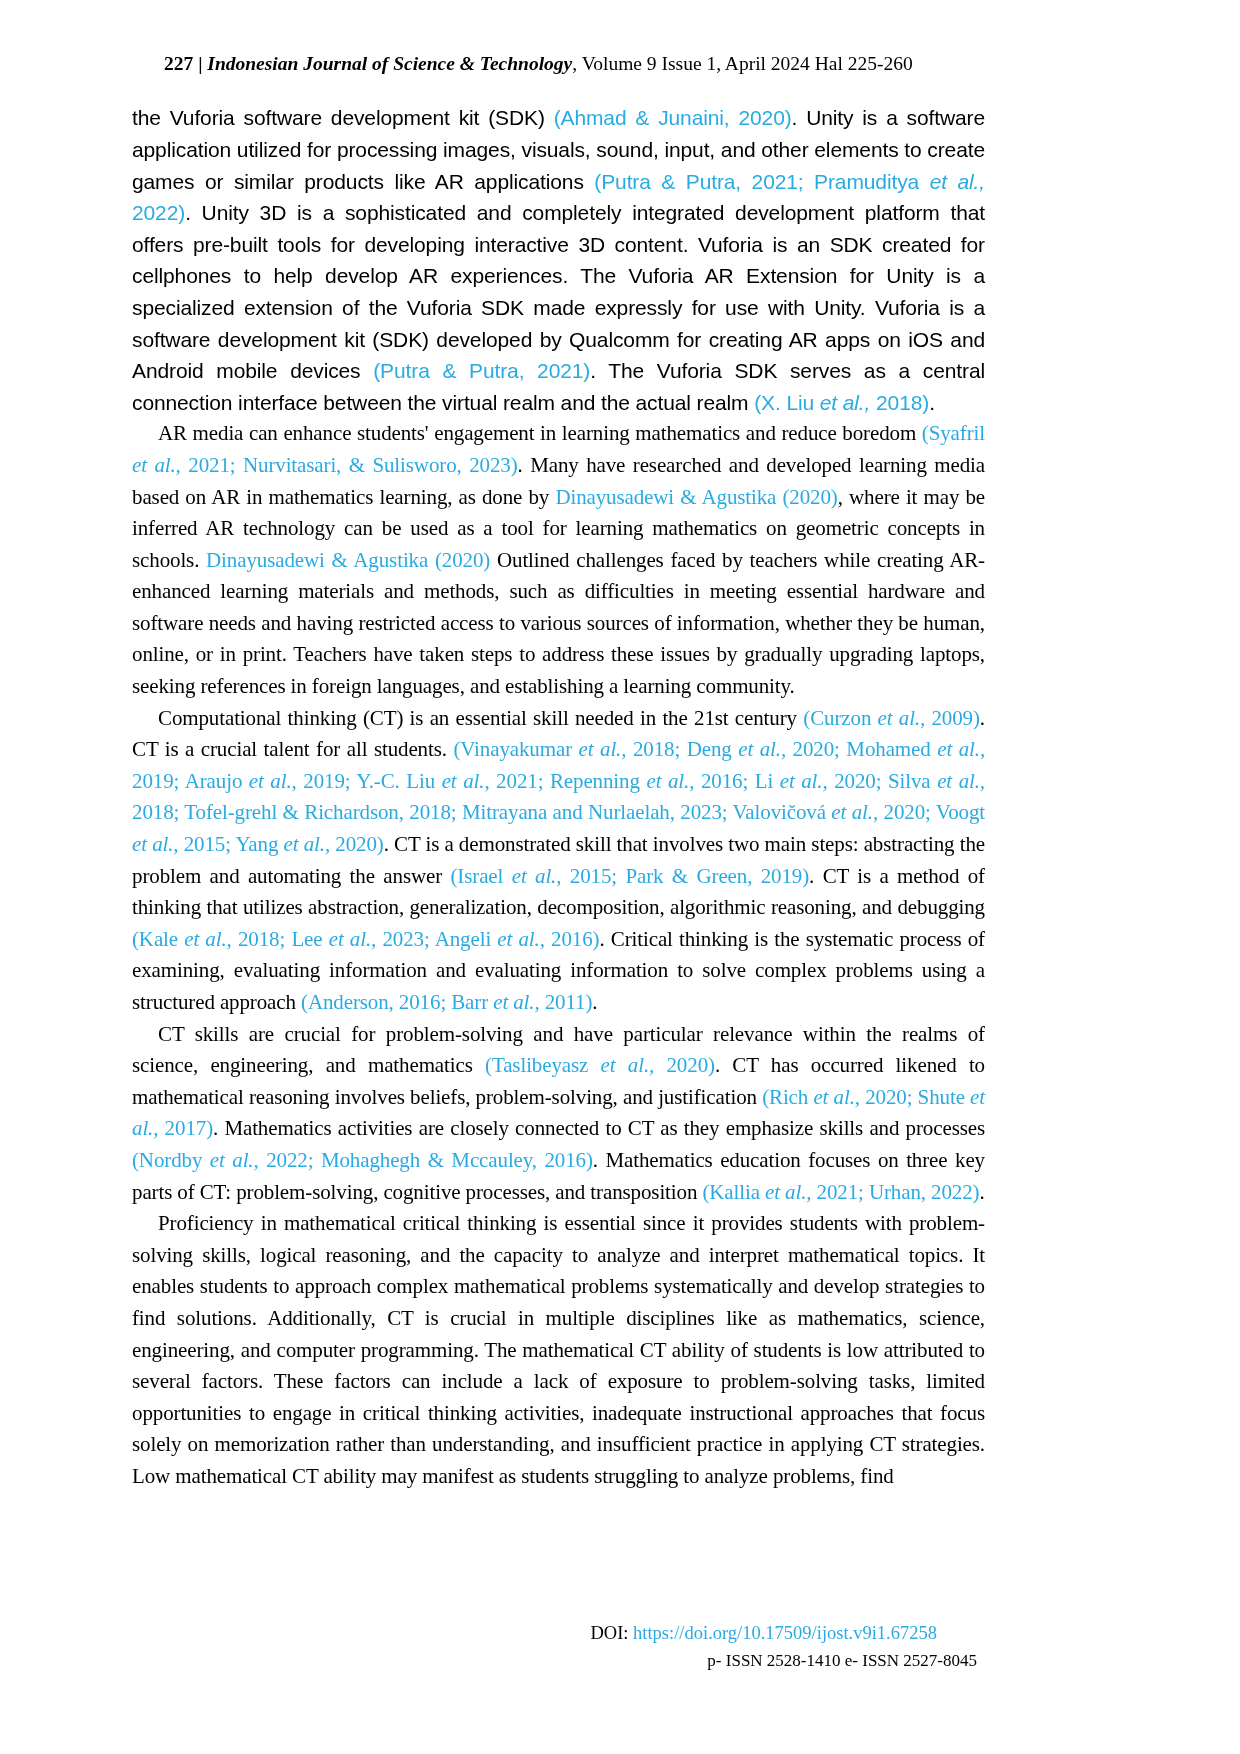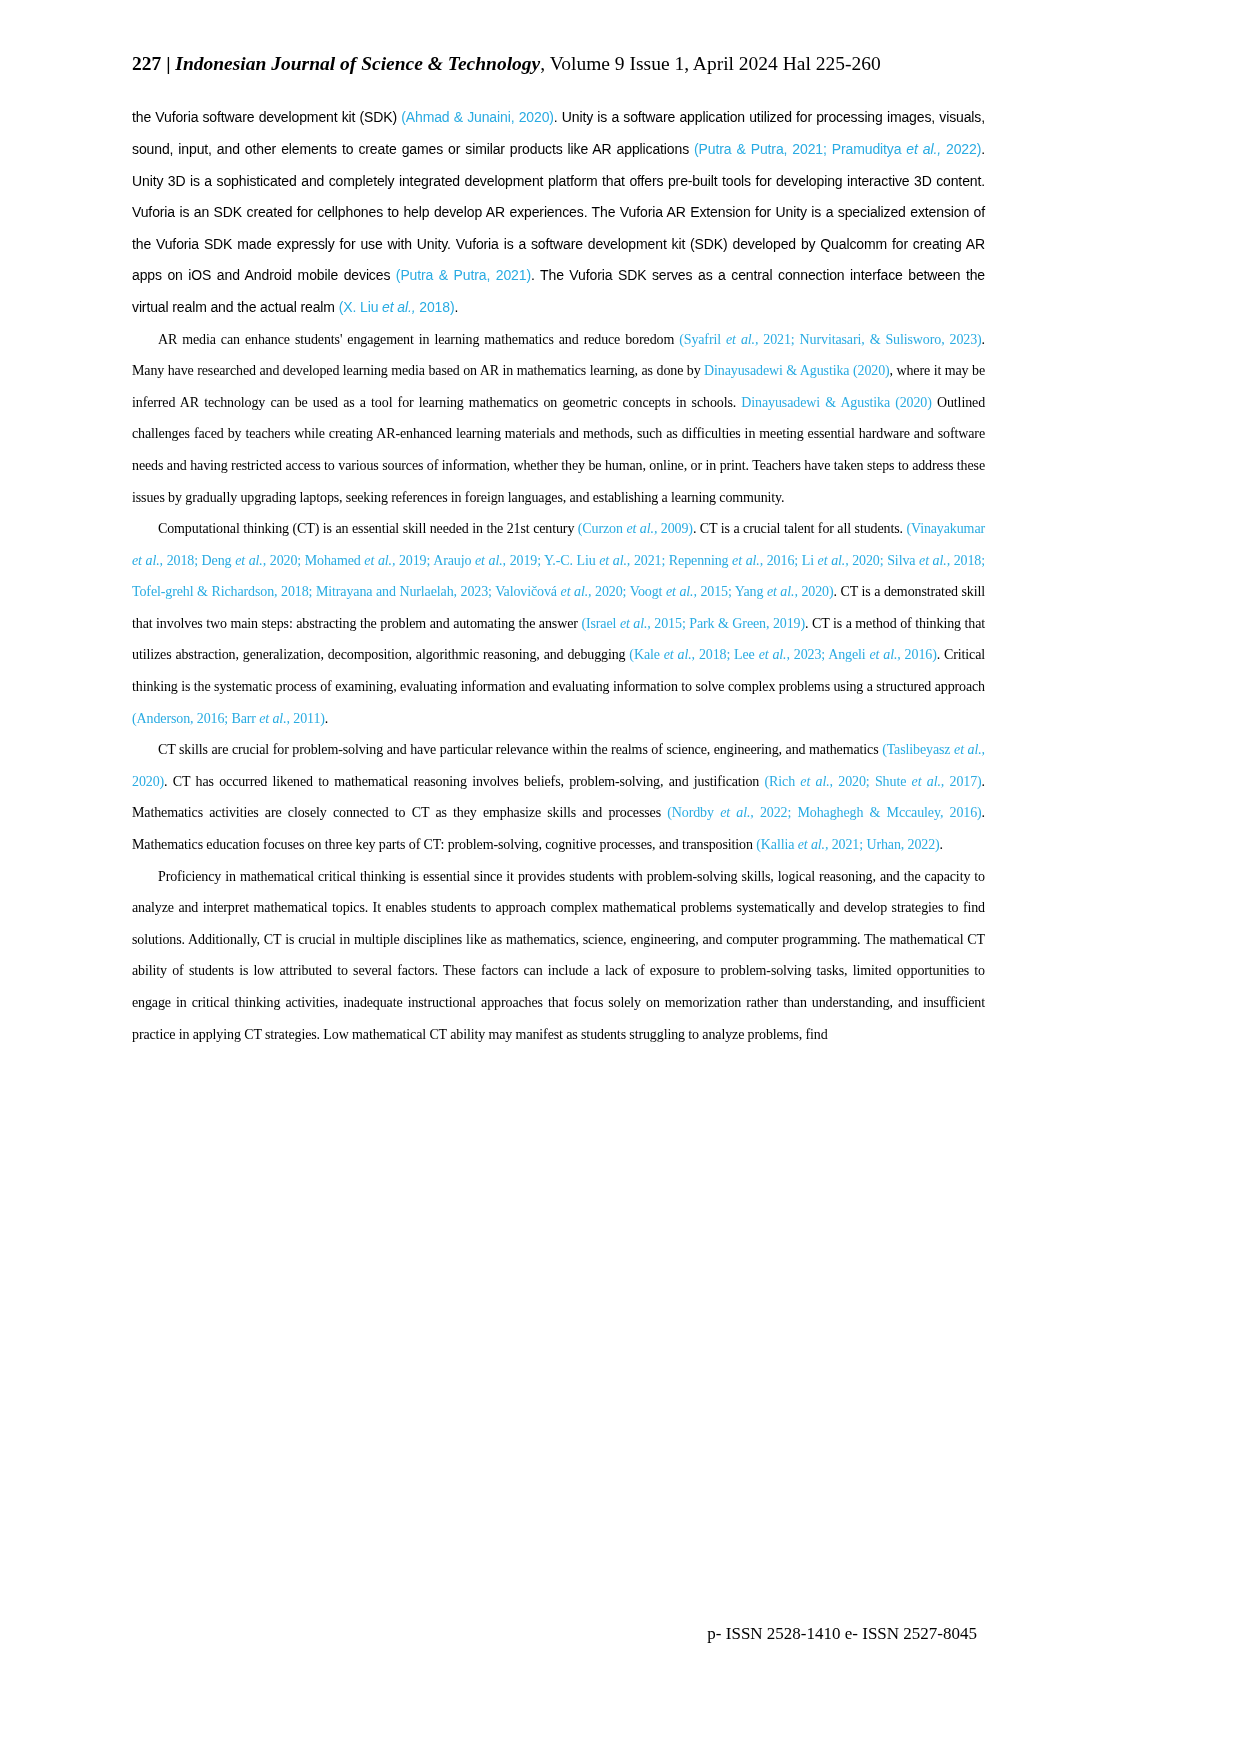--- a/index.html
+++ b/index.html
@@ -26,41 +26,42 @@
   }
 
   
   .runhead {
     font-family: "Liberation Serif", serif;
     font-size: 19.5px;
     line-height: 1.25;
     color: #000000;
     margin-bottom: 26px;
     white-space: nowrap;
+    margin-left: 32px;
   }
   .runhead .pg {
     font-weight: bold;
     font-style: normal;
   }
   .runhead .bar {
     font-weight: bold;
   }
   .runhead .jt {
     font-weight: bold;
     font-style: italic;
   }
   .runhead .rest {
     font-style: normal;
   }
 
   
   .body-text p {
     margin: 0;
     font-family: "Liberation Sans", sans-serif;
-    font-size: 14px;
+    font-size: 21px;
     line-height: 31.6px;
     color: #000000;
     text-align: justify;
     text-justify: inter-word;
     letter-spacing: -0.12px;
     -webkit-hyphens: none;
     hyphens: none;
   }
   .body-text p.indent {
     text-indent: 26px;
@@ -112,16 +113,19 @@
         <p><span>the Vuforia software development kit (SDK) </span><span class="cit">(Ahmad &amp; Junaini, 2020)</span><span>. Unity is a software application utilized for processing images, visuals, sound, input, and other elements to create games or similar products like AR applications </span><span class="cit">(Putra &amp; Putra, 2021; Pramuditya </span><span class="cit it">et al.,</span><span class="cit">  2022)</span><span>. Unity 3D is a sophisticated and completely integrated development platform that offers pre-built tools for developing interactive 3D content. Vuforia is an SDK created for cellphones to help develop AR experiences. The Vuforia AR Extension for Unity is a specialized extension of the Vuforia SDK made expressly for use with Unity. Vuforia is a software development kit (SDK) developed by Qualcomm for creating AR apps on iOS and Android mobile devices </span><span class="cit">(Putra &amp; Putra, 2021)</span><span>. The Vuforia SDK serves as a central connection interface between the virtual realm and the actual realm </span><span class="cit">(X. Liu </span><span class="cit it">et al.,</span><span class="cit">  2018)</span><span>.</span></p>
         <p class="indent"><span>AR media can enhance students' engagement in learning mathematics and reduce boredom </span><span class="cit">(Syafril </span><span class="cit it">et al.,</span><span class="cit">  2021; Nurvitasari, &amp; Sulisworo, 2023)</span><span>. Many have researched and developed learning media based on AR in mathematics learning, as done by </span><span class="cit">Dinayusadewi &amp; Agustika (2020)</span><span>, where it may be inferred AR technology can be used as a tool for learning mathematics on geometric concepts in schools. </span><span class="cit">Dinayusadewi &amp; Agustika (2020)</span><span> Outlined challenges faced by teachers while creating AR-enhanced learning materials and methods, such as difficulties in meeting essential hardware and software needs and having restricted access to various sources of information, whether they be human, online, or in print. Teachers have taken steps to address these issues by gradually upgrading laptops, seeking references in foreign languages, and establishing a learning community.</span></p>
         <p class="indent"><span>Computational thinking (CT) is an essential skill needed in the 21st century </span><span class="cit">(Curzon </span><span class="cit it">et al.,</span><span class="cit"> 2009)</span><span>. CT is a crucial talent for all students. </span><span class="cit">(Vinayakumar </span><span class="cit it">et al.,</span><span class="cit">  2018; Deng </span><span class="cit it">et al.,</span><span class="cit">  2020; Mohamed </span><span class="cit it">et al.,</span><span class="cit">  2019; Araujo </span><span class="cit it">et al.,</span><span class="cit">  2019; Y.-C. Liu </span><span class="cit it">et al.,</span><span class="cit">  2021; Repenning </span><span class="cit it">et al.,</span><span class="cit">  2016; Li </span><span class="cit it">et al.,</span><span class="cit">  2020; Silva </span><span class="cit it">et al.,</span><span class="cit">  2018; Tofel-grehl &amp; Richardson, 2018; Mitrayana and Nurlaelah, 2023; Valovičová </span><span class="cit it">et al.,</span><span class="cit">  2020; Voogt </span><span class="cit it">et al.,</span><span class="cit">  2015; Yang </span><span class="cit it">et al.,</span><span class="cit">  2020)</span><span>. CT is a demonstrated skill that involves two main steps: abstracting the problem and automating the answer </span><span class="cit">(Israel </span><span class="cit it">et al.,</span><span class="cit">  2015; Park &amp; Green, 2019)</span><span>. CT is a method of thinking that utilizes abstraction, generalization, decomposition, algorithmic reasoning, and debugging </span><span class="cit">(Kale </span><span class="cit it">et al.,</span><span class="cit">  2018; Lee </span><span class="cit it">et al.,</span><span class="cit">  2023; Angeli </span><span class="cit it">et al.,</span><span class="cit">  2016)</span><span>. Critical thinking is the systematic process of examining, evaluating information and evaluating information to solve complex problems using a structured approach </span><span class="cit">(Anderson, 2016; Barr </span><span class="cit it">et al.,</span><span class="cit">  2011)</span><span>.</span></p>
         <p class="indent"><span>CT skills are crucial for problem-solving and have particular relevance within the realms of science, engineering, and mathematics </span><span class="cit">(Taslibeyasz </span><span class="cit it">et al.,</span><span class="cit">  2020)</span><span>. CT has occurred likened to mathematical reasoning involves beliefs, problem-solving, and justification </span><span class="cit">(Rich </span><span class="cit it">et al.,</span><span class="cit">  2020; Shute </span><span class="cit it">et al.,</span><span class="cit">  2017)</span><span>. Mathematics activities are closely connected to CT as they emphasize skills and processes </span><span class="cit">(Nordby </span><span class="cit it">et al.,</span><span class="cit">  2022; Mohaghegh &amp; Mccauley, 2016)</span><span>. Mathematics education focuses on three key parts of CT: problem-solving, cognitive processes, and transposition </span><span class="cit">(Kallia </span><span class="cit it">et al.,</span><span class="cit">  2021; Urhan, 2022)</span><span>.</span></p>
         <p class="indent"><span>Proficiency in mathematical critical thinking is essential since it provides students with problem-solving skills, logical reasoning, and the capacity to analyze and interpret mathematical topics. It enables students to approach complex mathematical problems systematically and develop strategies to find solutions. Additionally, CT is crucial in multiple disciplines like as mathematics, science, engineering, and computer programming. The mathematical CT ability of students is low attributed to several factors. These factors can include a lack of exposure to problem-solving tasks, limited opportunities to engage in critical thinking activities, inadequate instructional approaches that focus solely on memorization rather than understanding, and insufficient practice in applying CT strategies. Low mathematical CT ability may manifest as students struggling to analyze problems, find</span></p>
       </div>
 
   </div>
 
   <div class="footer">
+    <div class="doi-line">
+      <span>DOI: </span><span class="doi-link">https://doi.org/10.17509/ijost.v9i1.67258</span>
+    </div>
     <div class="issn-line">p- ISSN 2528-1410 e- ISSN 2527-8045</div>
   </div>
 
 </div>
 
 </body></html>

